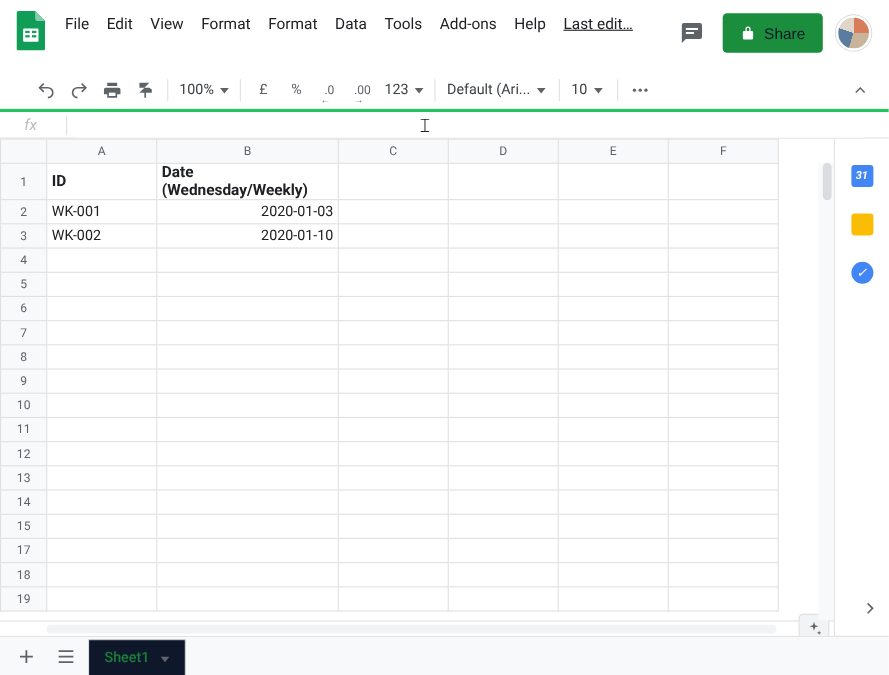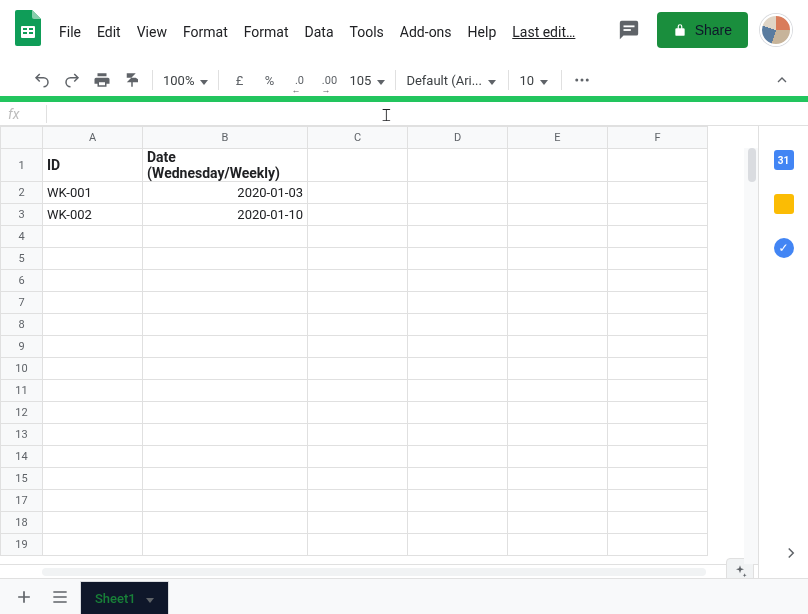--- a/index.html
+++ b/index.html
@@ -5,47 +5,47 @@
 * { box-sizing: border-box; margin: 0; padding: 0; }
 body { font-family: "Google Sans", Roboto, Arial, sans-serif; font-size: 13px; color: #202124; background: #fff; width: 808px; height: 614px; overflow: hidden; position: relative; }
 
 
 .header { display: flex; align-items: flex-start; padding: 8px 8px 0 8px; height: 64px; }
 .logo { width: 40px; height: 40px; display:flex; align-items:center; justify-content:center; margin-right: 4px; }
 .title-block { flex: 1; }
 .title-row { display: flex; align-items: center; gap: 8px; height: 26px; }
 .doc-title { font-size: 18px; color: #5f6368; padding: 2px 6px; border-radius: 4px; }
 .title-icon { color:#5f6368; width:20px; height:20px; display:flex; align-items:center; justify-content:center; }
-.menubar { display: flex; gap: 2px; margin-top: 12px; }
+.menubar { display: flex; gap: 2px; margin-top: 2px; }
 .menubar span { padding: 4px 7px; color:#202124; font-size: 14px; border-radius:4px; cursor:pointer; }
 .last-edit { color:#5f6368; text-decoration: underline; padding:4px 7px; font-size:14px; }
 .header-right { display:flex; align-items:center; gap:12px; padding-right:8px; padding-top:4px; }
 .comments-btn { width:32px; height:32px; display:flex; align-items:center; justify-content:center; color:#5f6368; border-radius:4px; }
 .share-btn { background:#1a8e3d; color:#0f172a; border:none; border-radius:4px; height:36px; padding:0 16px; font-size:14px; font-weight:500; display:flex; align-items:center; gap:8px; cursor:pointer; }
 .avatar { width:32px; height:32px; border-radius:50%; background: conic-gradient(#d97c5a 0 25%, #c7b49a 25% 55%, #5a7ca0 55% 80%, #e0d5c6 80% 100%); border: 2px solid #fff; box-shadow: 0 0 0 1px #dadce0; }
 
 
-.toolbar { display:flex; align-items:center; height:38px; border-bottom:6px solid #22c55e; padding: 0 12px 0 28px; gap:2px; color:#5f6368; }
+.toolbar { display:flex; align-items:center; height:38px; border-bottom:3px solid #22c55e; padding: 0 12px 0 28px; gap:2px; color:#5f6368; }
 .tb-btn { width:28px; height:28px; display:flex; align-items:center; justify-content:center; border-radius:2px; cursor:pointer; }
 .tb-sep { width:1px; height:20px; background:#e0e0e0; margin: 0 4px; }
 .tb-drop { display:flex; align-items:center; gap:2px; padding: 0 4px; height:28px; cursor:pointer; font-size:13px; color:#3c4043; }
 .tb-drop .caret::after, .caret::after { content:""; border-left:4px solid transparent; border-right:4px solid transparent; border-top:5px solid #5f6368; display:inline-block; margin-left:4px; }
 .collapse-btn { margin-left:auto; }
 
 
-.fx-bar { display:flex; align-items:center; height:24px; border-bottom:1px solid #e0e0e0; padding:0 8px; background:#fff; }
+.fx-bar { display:flex; align-items:center; height:24px; border-bottom:1px solid #e0e0e0; padding:0 22px; background:#fff; }
 .fx-label { font-style: italic; color:#bdbdbd; font-size:14px; width:38px; }
 .fx-sep { width:1px; height:18px; background:#e0e0e0; margin-right:8px; }
 .fx-input { flex:1; border:none; outline:none; font-size:13px; height:22px; }
 .text-cursor { position:absolute; left:380px; top:104px; font-size:18px; pointer-events:none; }
 
 
 .main { display:flex; height: calc(614px - 64px - 38px - 24px - 36px); }
 .sheet-wrapper { flex:1; display:flex; flex-direction:column; overflow:hidden; }
-.side-panel { width:50px; border-left:1px solid #e0e0e0; display:flex; flex-direction:column; align-items:center; gap:24px; padding-top:24px; }
+.side-panel { width:50px; border-left:1px solid #e0e0e0; display:flex; flex-direction:column; align-items:center; gap:24px; padding-top:24px;font-style:italic; }
 .side-icon { width:20px; height:20px; border-radius:3px; }
 
 
 .grid-area { flex:1; overflow:hidden; position:relative; }
 table.sheet { border-collapse:collapse; table-layout:fixed; }
 table.sheet th, table.sheet td { border:1px solid #e0e0e0; height:22px; font-size:13px; background:#fff; }
 table.sheet th { background:#f8f9fa; color:#5f6368; font-weight:400; font-size:11px; text-align:center; }
 .corner { width:42px; background:#f8f9fa; }
 .col-head { width:100px; }
 .col-head.col-b { width:165px; }
@@ -152,21 +152,21 @@
     </div>
   <div class="tb-btn" style="font-size:11px;position:relative">
       <span>.0</span>
       <span style="position:absolute;bottom:-1px;left:6px;font-size:9px">←</span>
     </div>
   <div class="tb-btn" style="font-size:11px;position:relative">
       <span>.00</span>
       <span style="position:absolute;bottom:-1px;left:6px;font-size:9px">→</span>
     </div>
   <div class="tb-drop">
-      <span>105</span>
+      <span>123</span>
       <span class="caret"></span>
     </div>
   <div class="tb-sep"></div>
   <div class="tb-drop" style="min-width:100px">
       <span>Default (Ari...</span>
       <span class="caret"></span>
     </div>
   <div class="tb-sep"></div>
   <div class="tb-drop" style="min-width:40px">
       <span>10</span>

